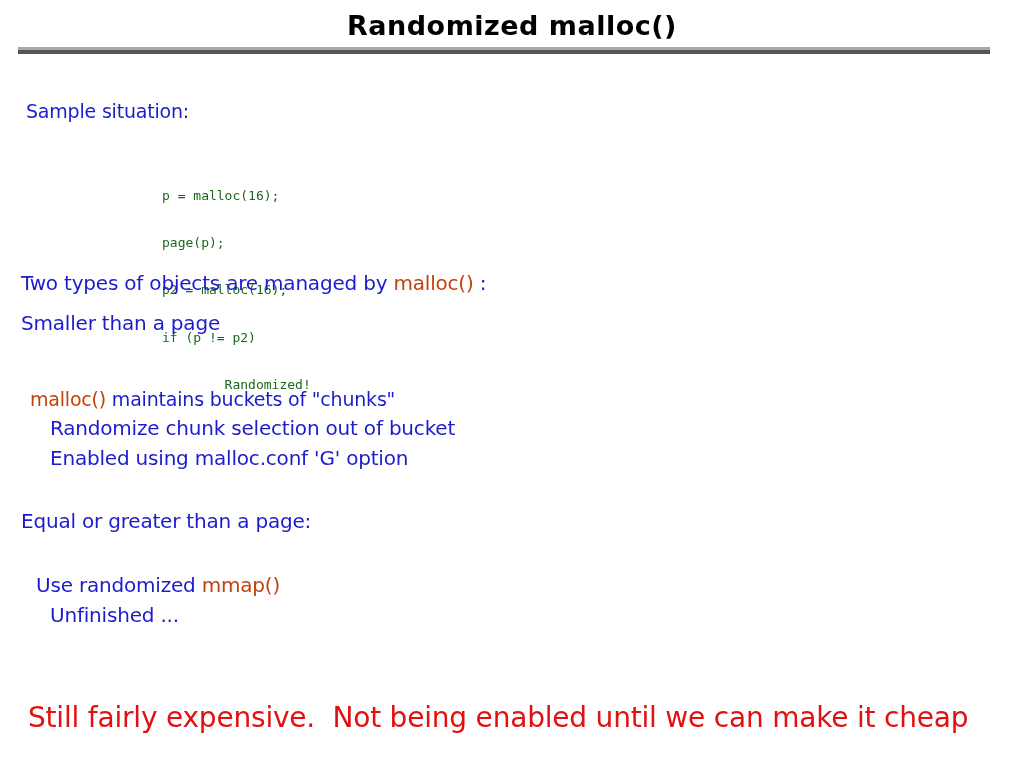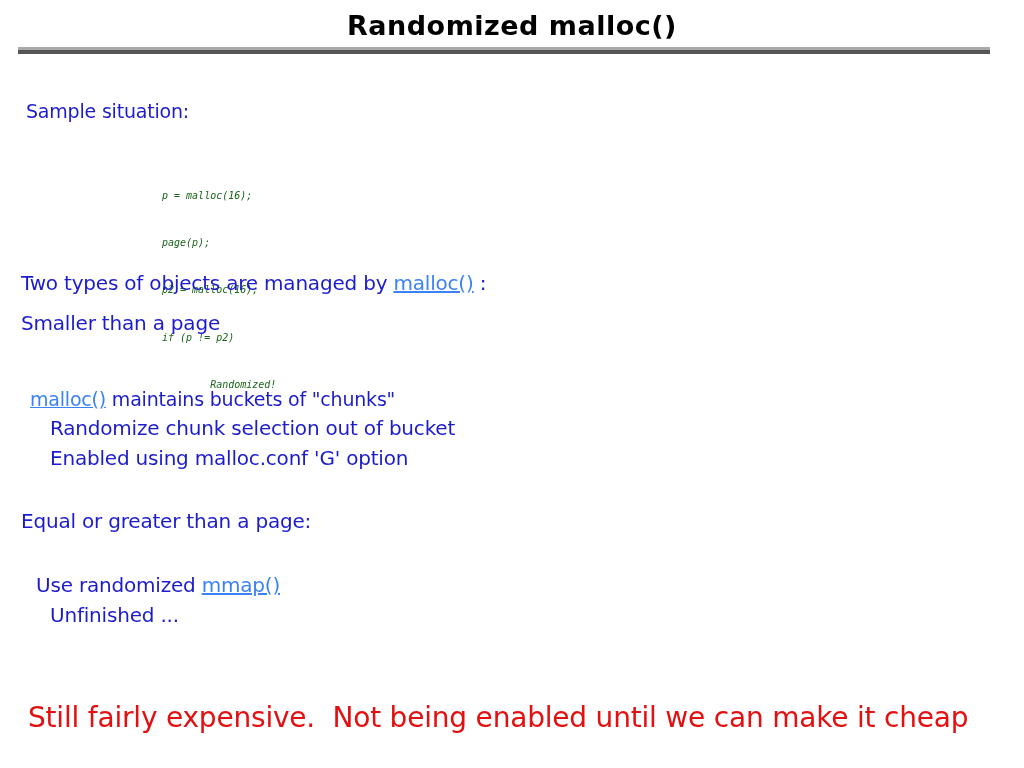--- a/index.html
+++ b/index.html
@@ -53,45 +53,44 @@
     position: absolute;
     white-space: pre;
     font-family: "DejaVu Sans", sans-serif;
     font-size: 20px;
     color: #1c1ccc;
     letter-spacing: -0.2px;
   }
   .line.blue   { color: #1c1ccc; }
   .line.red    { color: #e21010; }
 
-  .grn { color: #3b82f6; text-decoration: underline; }
+  .grn { color: #c2410c; }
 
   
   #line-sample          { left: 26px;  top: 100px; font-size: 19px; }
   #line-two-types       { left: 21px;  top: 271px; }
   #line-smaller         { left: 21px;  top: 311px; }
   #line-buckets         { left: 30px;  top: 388px; font-size: 19px; }
   #line-randomize       { left: 50px;  top: 416px; }
   #line-enabled         { left: 50px;  top: 446px; text-align: right; }
   #line-equal-greater   { left: 21px;  top: 509px; }
   #line-use-mmap        { left: 36px;  top: 573px; }
   #line-unfinished      { left: 50px;  top: 603px; }
   #line-still-expensive { left: 28px;  top: 701px; font-size: 28px; }
 
   
   .code-block {
     position: absolute;
     left: 162px;
     top: 156px;
     font-family: "DejaVu Sans Mono", monospace;
-    font-size: 10px;
+    font-size: 13px;
     line-height: 15.8px;
     color: #1a661a;
     white-space: pre;
-    font-style: italic;
   }
   .code-block .code-line { display: block; }
 </style>
 </head>
 <body>
 
 <div class="slide-title">Randomized malloc()</div>
 
 <div class="title-rule">
   <div class="rule-light"></div>

